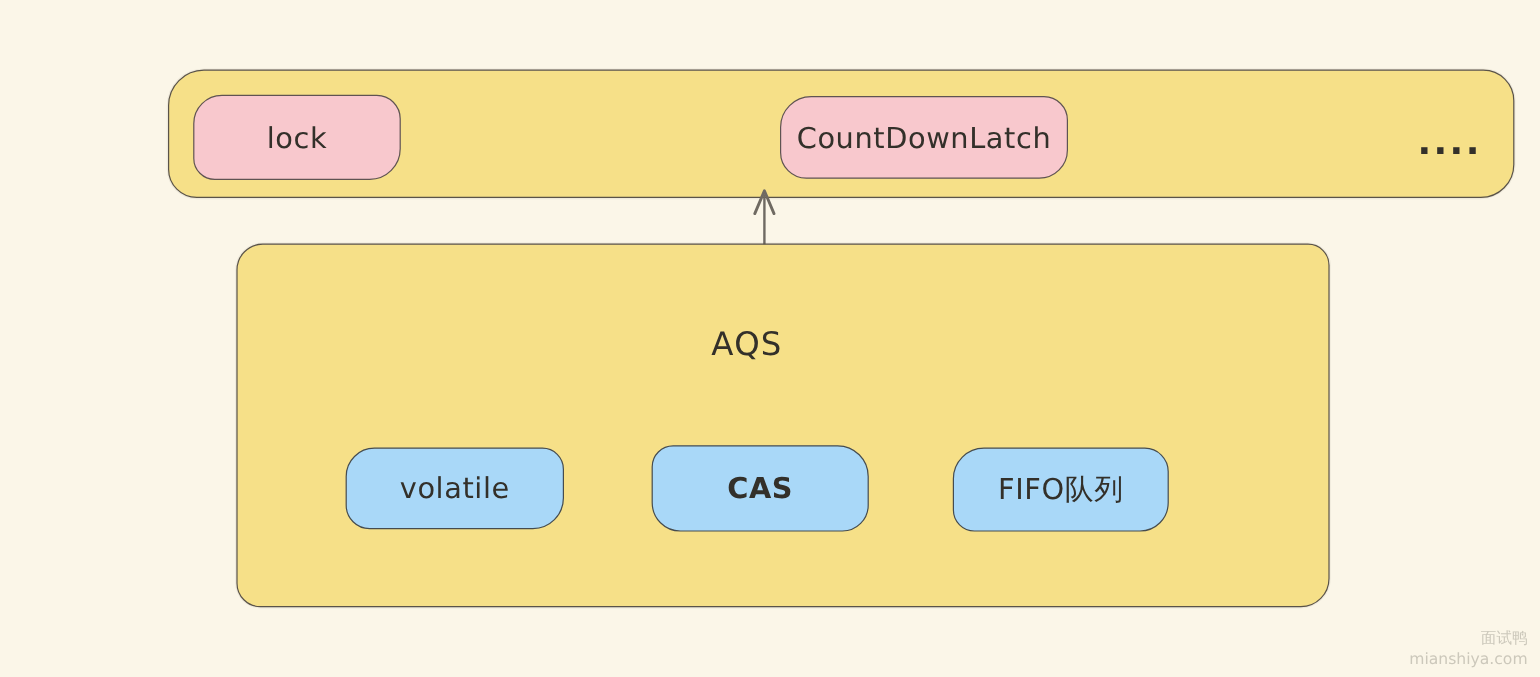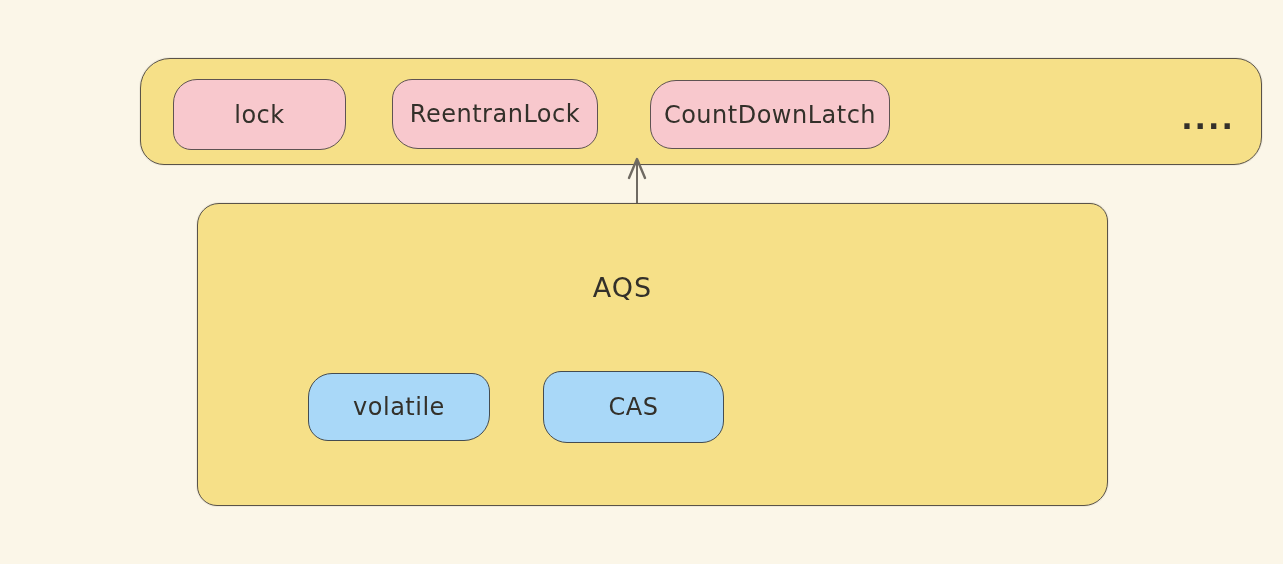--- a/index.html
+++ b/index.html
@@ -33,21 +33,21 @@
   }
   .pink-node{
     position:absolute;
     background:var(--pink-fill);
     border:1.6px solid var(--pink-border);
     display:flex;align-items:center;justify-content:center;
     color:var(--text);
     font-size:24px;
     letter-spacing:0.5px;
   }
-  .pink-lock        {left:32px; top:20px;width:173px;height:71px;border-radius:24px 20px 26px 18px;}
+  .pink-lock        {left:20px; top:20px;width:173px;height:71px;border-radius:24px 20px 26px 18px;}
   .pink-reentran    {left:251px;top:20px;width:206px;height:70px;border-radius:20px 26px 20px 26px;}
   .pink-countdown   {left:509px;top:21px;width:240px;height:69px;border-radius:26px 20px 24px 22px;}
   .pink-semaphore   {left:758px;top:19px;width:237px;height:71px;border-radius:22px 26px 18px 26px;}
   .ellipsis{
     position:absolute;left:1020px;top:0;width:94px;height:100%;
     display:flex;align-items:center;justify-content:center;
     padding-top:14px;
     color:var(--text);font-size:30px;font-weight:bold;letter-spacing:2px;
   }
   
@@ -68,58 +68,62 @@
   }
   .blue-node{
     position:absolute;
     background:var(--blue-fill);
     border:1.8px solid var(--blue-border);
     display:flex;align-items:center;justify-content:center;
     color:var(--text);
     font-size:24px;
     letter-spacing:0.5px;
   }
-  .blue-volatile{left:110px; top:169px;width:182px;height:68px;border-radius:24px 18px 26px 20px;}
-  .blue-cas     {left:345px;top:167px;width:181px;height:72px;border-radius:18px 26px 22px 24px;}
+  .blue-volatile{left:90px; top:169px;width:182px;height:68px;border-radius:24px 18px 26px 20px;}
+  .blue-cas     {left:345px;top:167px;width:181px;height:72px;border-radius:18px 26px 22px 24px;font-weight:bold;}
   .blue-fifo    {left:596px;top:169px;width:180px;height:70px;border-radius:26px 20px 24px 18px;}
   
   .watermark{
     position:absolute;right:10px;bottom:5px;
     text-align:right;
     color:var(--watermark);
     font-size:13px;line-height:1.35;
   }
 </style>
 </head>
 <body>
 
 <div id="canvas">
 
   <div class="top-group">
     <div class="pink-node pink-lock">
       <span>lock</span>
-    </div>
-    <div class="pink-node pink-reentran">
-      <span>ReentranLock</span>
     </div>
     <div class="pink-node pink-countdown">
       <span>CountDownLatch</span>
     </div>
     <div class="ellipsis">....</div>
   </div>
 
   <svg class="arrow-layer" viewBox="0 0 1283 564" xmlns="http://www.w3.org/2000/svg">
     <line x1="637" y1="205" x2="637" y2="162" stroke="var(--arrow)" stroke-width="2"></line>
     <polyline points="629,178 637,159 645,178" fill="none" stroke="var(--arrow)" stroke-width="2.4" stroke-linecap="round" stroke-linejoin="round"></polyline>
   </svg>
 
   <div class="aqs-group">
     <div class="aqs-title">AQS</div>
     <div class="blue-node blue-volatile">
       <span>volatile</span>
     </div>
     <div class="blue-node blue-cas">
       <span>CAS</span>
     </div>
+    <div class="blue-node blue-fifo">
+      <span>FIFO队列</span>
+    </div>
   </div>
 
+  <div class="watermark">
+    <div>面试鸭</div>
+    <div>mianshiya.com</div>
+  </div>
 
 </div>
 
 </body></html>

